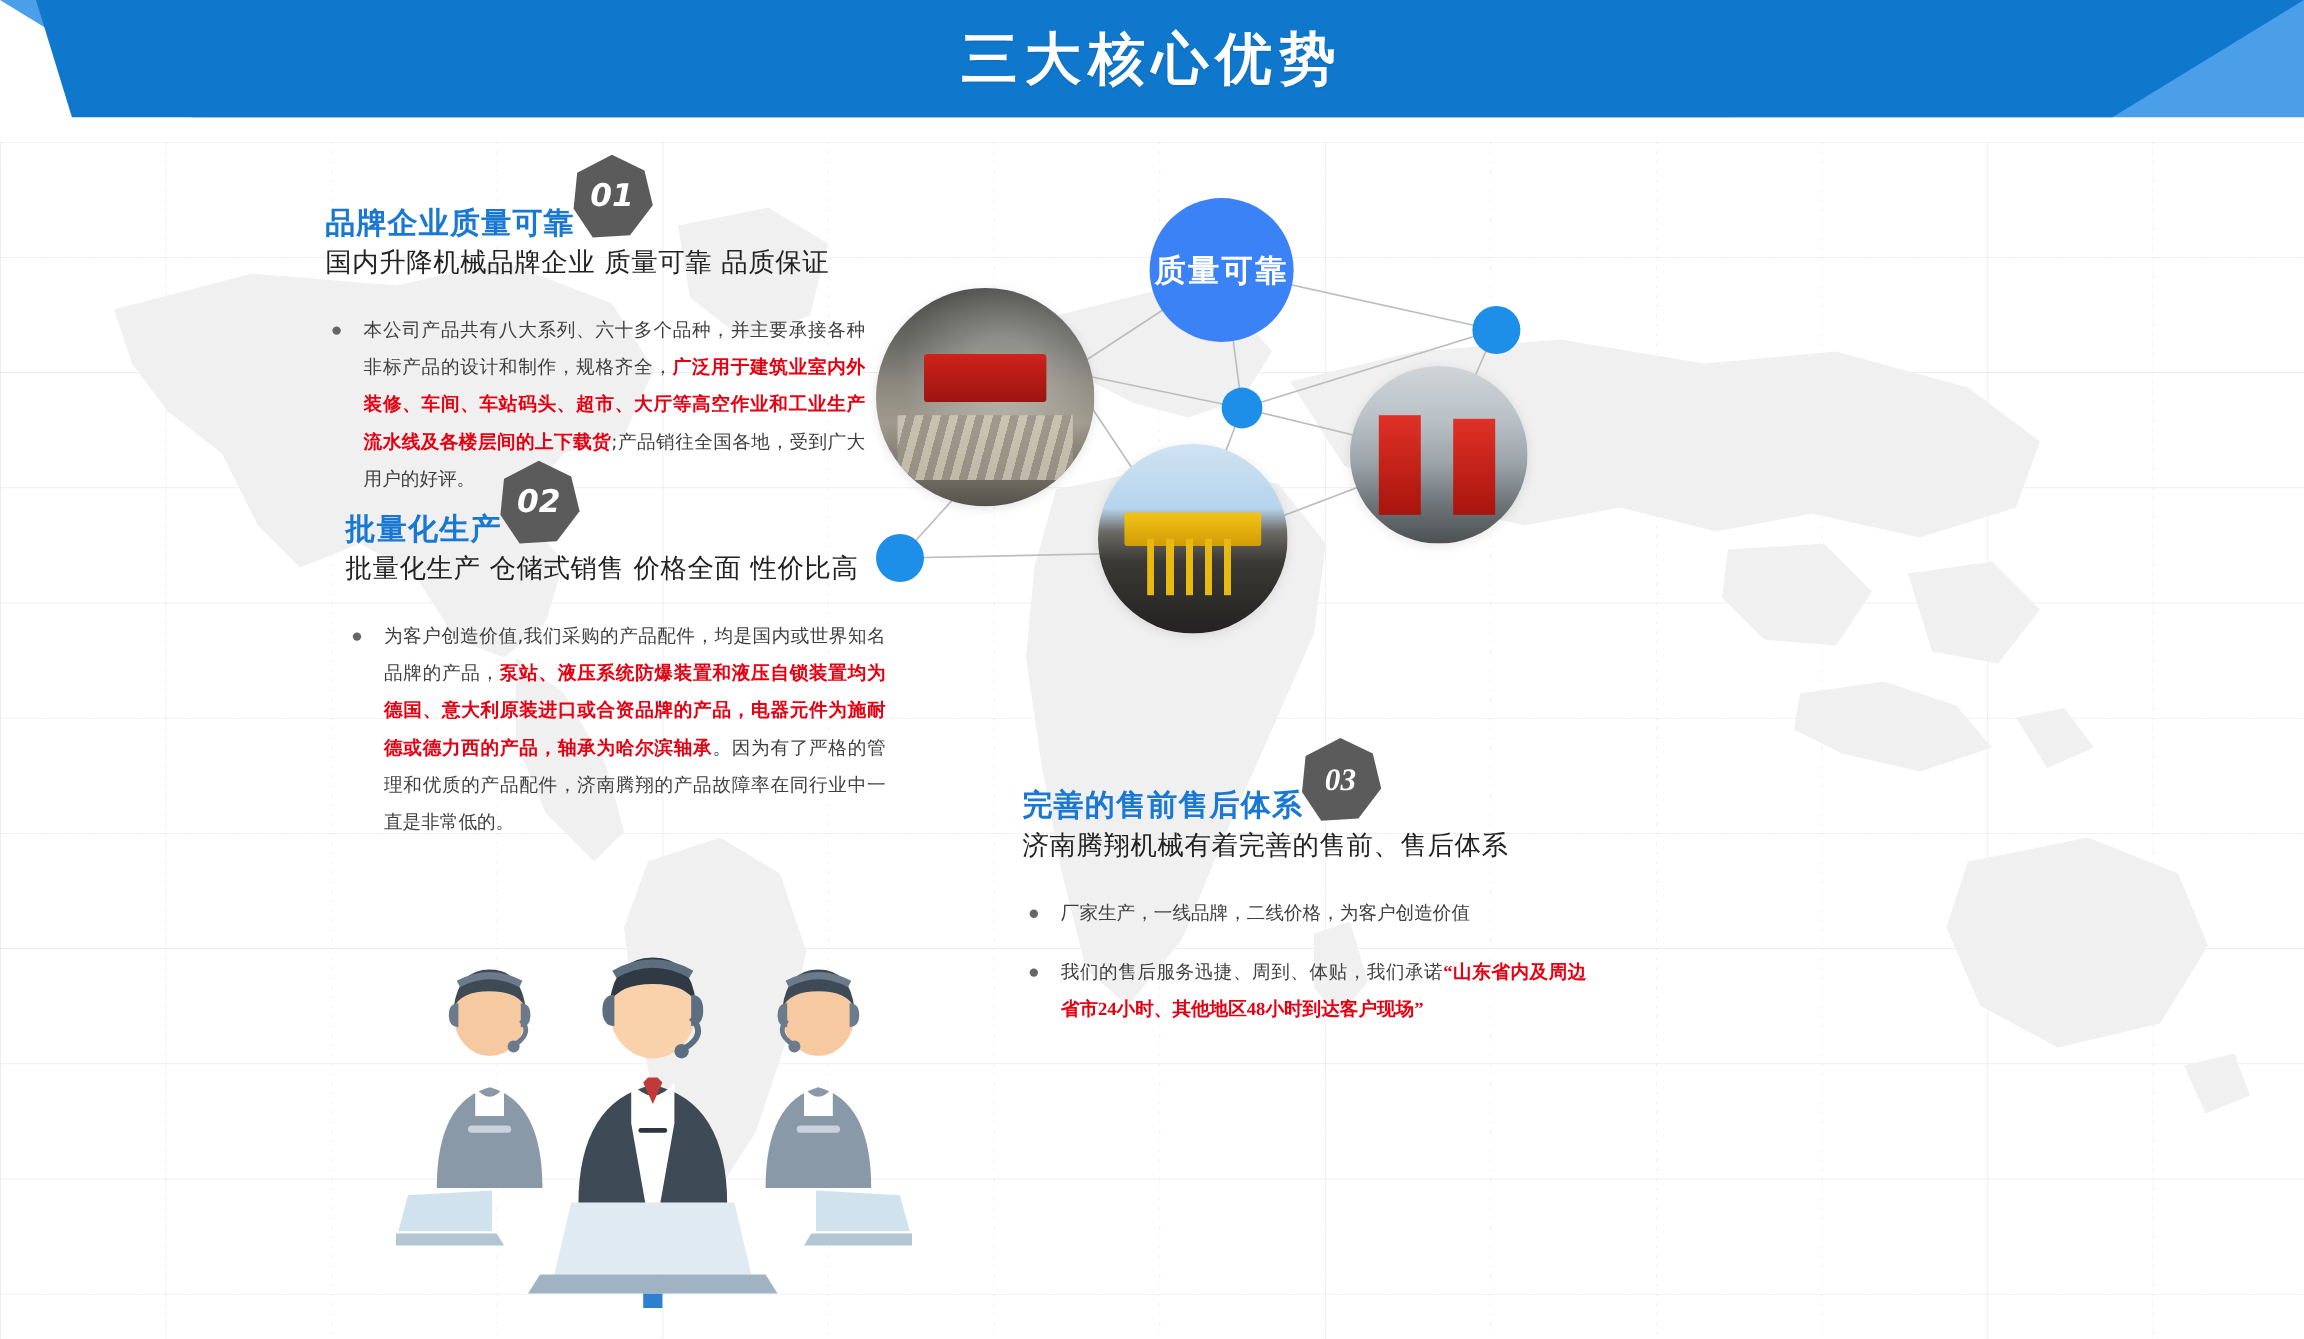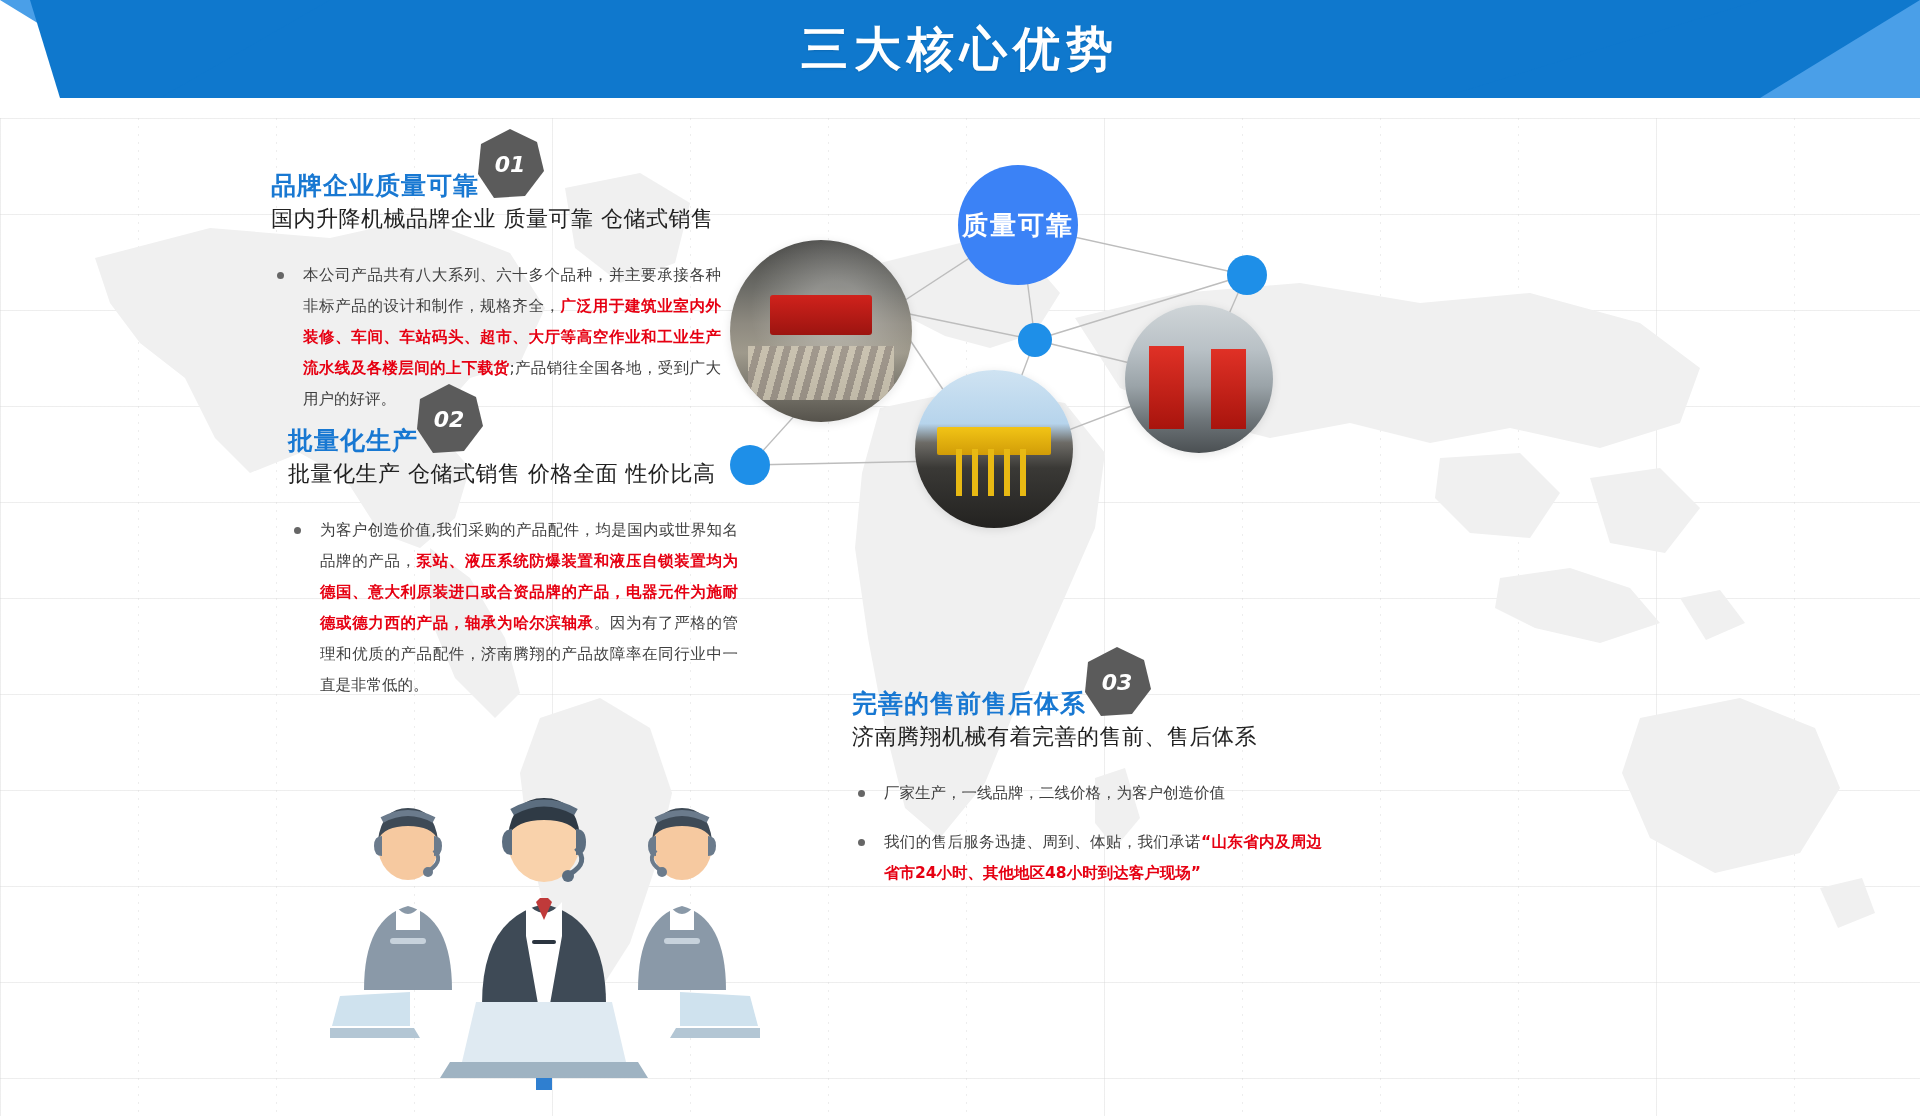--- a/index.html
+++ b/index.html
@@ -46,21 +46,21 @@
     line-height:1;white-space:nowrap;
   }
   .hexbadge{
     position:relative;width:70px;height:72px;margin-left:-4px;margin-bottom:-2px;
     display:inline-block;
   }
   .hexbadge svg{position:absolute;left:0;top:0;}
   .hexnum{
     position:absolute;left:0;top:0;width:70px;height:72px;
     display:flex;align-items:center;justify-content:center;
-    color:#ffffff;font-size:22px;font-weight:bold;font-style:italic;
+    color:#ffffff;font-size:26px;font-weight:bold;font-style:italic;
     letter-spacing:0px;
   }
   .feat-sub{
     margin-top:6px;color:#222222;font-size:22px;letter-spacing:.5px;white-space:nowrap;
   }
   .bullets{margin-top:26px;}
   .bullet{
     position:relative;padding-left:32px;margin-bottom:18px;
     font-size:15.5px;line-height:31px;color:#3f3f3f;text-align:justify;
   }
@@ -188,21 +188,21 @@
   <div class="feature" style="left:271px;top:128px;width:450px;">
     <div class="feat-head">
       <div class="feat-title">品牌企业质量可靠</div>
       <div class="hexbadge">
         <svg width="70" height="72" viewBox="0 0 70 72" xmlns="http://www.w3.org/2000/svg">
           <polygon points="35,1 62,14 69,43 50,68 19,70 3,46 6,16" fill="#5b5b5b"></polygon>
         </svg>
         <div class="hexnum">01</div>
       </div>
     </div>
-    <div class="feat-sub">国内升降机械品牌企业 质量可靠 仓储式销售</div>
+    <div class="feat-sub">国内升降机械品牌企业 质量可靠 品质保证</div>
     <div class="bullets">
       <div class="bullet">
         <span class="dot"></span>
         <span><span>本公司产品共有八大系列、六十多个品种，并主要承接各种非标产品的设计和制作，规格齐全，</span><span class="hl">广泛用于建筑业室内外装修、车间、车站码头、超市、大厅等高空作业和工业生产流水线及各楼层间的上下载货</span><span>;产品销往全国各地，受到广大用户的好评。</span></span>
       </div>
     </div>
   </div>
 
   <div class="feature" style="left:288px;top:383px;width:450px;">
     <div class="feat-head">
@@ -216,21 +216,21 @@
     </div>
     <div class="feat-sub">批量化生产 仓储式销售 价格全面 性价比高</div>
     <div class="bullets">
       <div class="bullet">
         <span class="dot"></span>
         <span><span>为客户创造价值,我们采购的产品配件，均是国内或世界知名品牌的产品，</span><span class="hl">泵站、液压系统防爆装置和液压自锁装置均为德国、意大利原装进口或合资品牌的产品，电器元件为施耐德或德力西的产品，轴承为哈尔滨轴承</span><span>。因为有了严格的管理和优质的产品配件，济南腾翔的产品故障率在同行业中一直是非常低的。</span></span>
       </div>
     </div>
   </div>
 
-  <div class="feature" style="left:852px;top:646px;width:470px;">
+  <div class="feature" style="left:852px;top:614px;width:470px;font-family:Liberation Serif, serif;">
     <div class="feat-head">
       <div class="feat-title">完善的售前售后体系</div>
       <div class="hexbadge">
         <svg width="70" height="72" viewBox="0 0 70 72" xmlns="http://www.w3.org/2000/svg">
           <polygon points="35,1 62,14 69,43 50,68 19,70 3,46 6,16" fill="#5b5b5b"></polygon>
         </svg>
         <div class="hexnum">03</div>
       </div>
     </div>
     <div class="feat-sub">济南腾翔机械有着完善的售前、售后体系</div>

